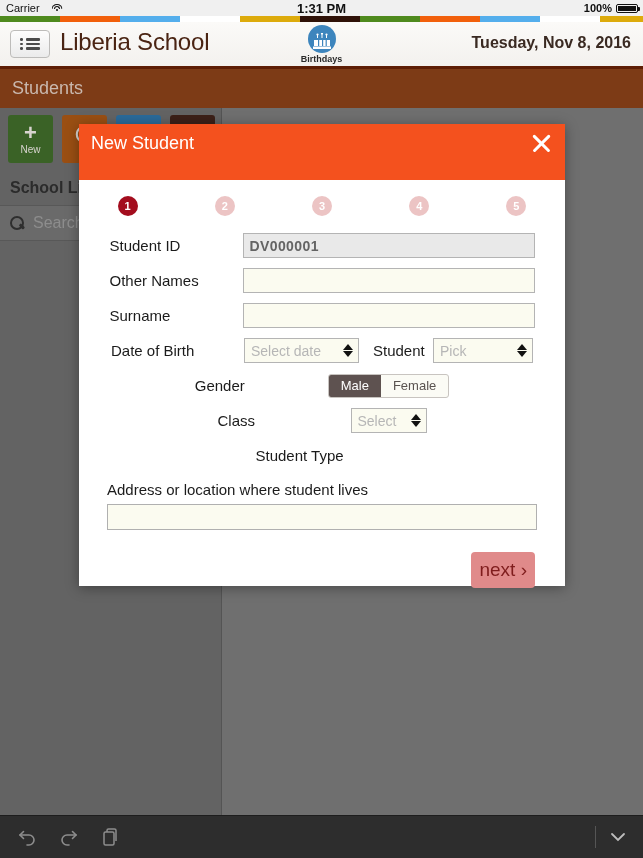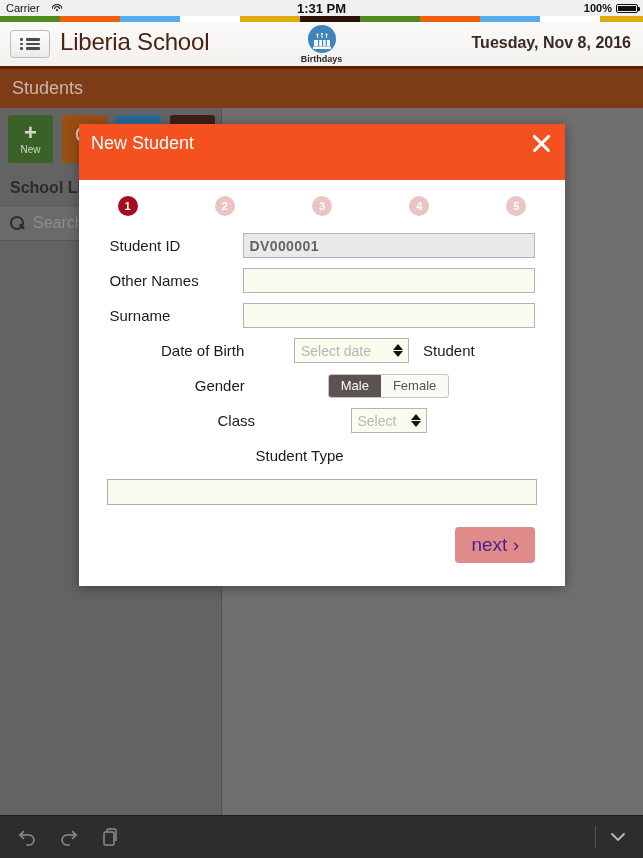--- a/index.html
+++ b/index.html
@@ -164,22 +164,22 @@
   .seg { display: flex; border: 1px solid #c8c4c0; border-radius: 3px; overflow: hidden; height: 24px; background: #fbfbf5; }
   .seg div { display: flex; align-items: center; justify-content: center; font-size: 13px; color: #5a5350; padding: 0 12px; }
   .seg div.on { background: #5e5250; color: #ffffff; }
 
   .addr-label { padding: 8px 28px 0 28px; font-size: 15px; color: #1b1b1b; }
   .addr-input {
     margin: 6px 28px 0 28px; height: 26px; background: #fbfbf0; border: 1px solid #b0b0b0;
   }
   .next-wrap { display: flex; justify-content: flex-end; padding: 22px 30px 0 0; }
   .next-btn {
-    background: #e08a8a; color: #4c1d95; font-size: 19px;
-    padding: 7px 16px; border-radius: 4px;
+    background: #e08a8a; color: #7f1d1d; font-size: 19px;
+    padding: 7px 8px; border-radius: 4px;
   }
 
   
   .bottombar {
     position: absolute; bottom: 0; left: 0; width: 643px; height: 43px;
     background: #2d2d2d; border-top: 1px solid #1d1d1d;
     display: flex; align-items: center;
   }
   .bottombar .icons { display: flex; align-items: center; gap: 20px; margin-left: 16px; }
   .bt-icon { width: 22px; height: 22px; color: #8d8d8d; }
@@ -339,20 +339,27 @@
       <div class="frow">
         <div class="flabel">Date of Birth</div>
         <div class="stepper dob-stepper">
           <span class="ph">Select date</span>
           <span class="arrows">
               <i class="arrow-up"></i>
               <i class="arrow-dn"></i>
             </span>
         </div>
         <div class="uniform-label">Student</div>
+        <div class="stepper uni-stepper">
+          <span class="ph">Pick</span>
+          <span class="arrows">
+              <i class="arrow-up"></i>
+              <i class="arrow-dn"></i>
+            </span>
+        </div>
       </div>
 
       <div class="frow">
         <div class="flabel">Gender</div>
         <div class="seg">
           <div class="on">Male</div>
           <div>Female</div>
         </div>
       </div>
 
@@ -365,20 +372,21 @@
               <i class="arrow-dn"></i>
             </span>
         </div>
       </div>
 
       <div class="frow">
         <div class="flabel">Student Type</div>
       </div>
     </div>
 
+    <div class="addr-label">Address or location where student lives</div>
     <div class="addr-input"></div>
 
     <div class="next-wrap">
       <div class="next-btn">next ›</div>
     </div>
   </div>
 
   <div class="bottombar">
     <div class="icons">
       <span class="bt-icon">

